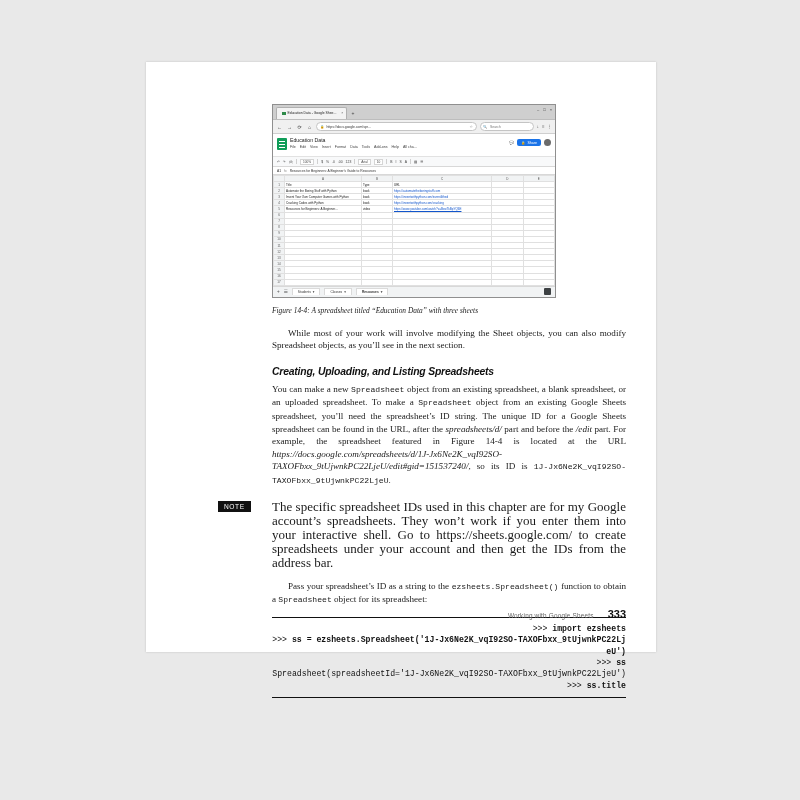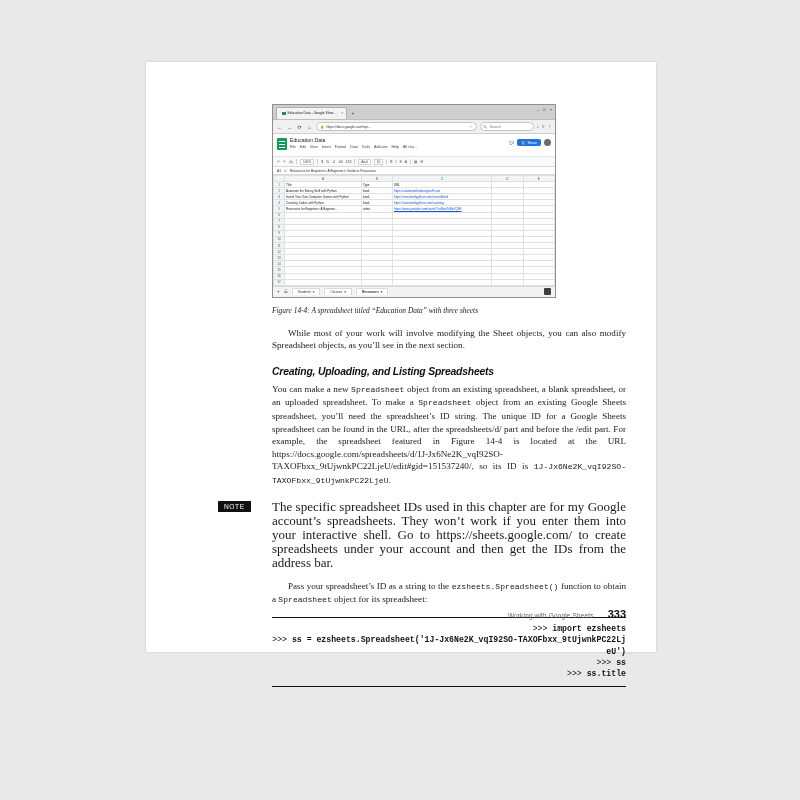--- a/index.html
+++ b/index.html
@@ -246,21 +246,21 @@
     font-style: italic;
     font-weight: bold;
     color: #111;
     margin: 14px 0 6px 0;
     letter-spacing: -0.2px;
   }
   code, .mono {
     font-family: "Liberation Mono", monospace;
     font-size: 8.1px;
   }
-  .ital { }
+  .ital { font-style: italic; }
 
   
   .note-wrap {
     position: relative;
     margin: 12px 0 10px 0;
   }
   .note-label {
     position: absolute;
     left: -54px;
     top: 1px;
@@ -609,20 +609,21 @@
       <div class="note-label">NOTE</div>
       <div class="note-text">The specific spreadsheet IDs used in this chapter are for my Google account’s spreadsheets. They won’t work if you enter them into your interactive shell. Go to https://sheets.google.com/ to create spreadsheets under your account and then get the IDs from the address bar.</div>
     </div>
 
     <p class="body"><span>Pass your spreadsheet’s ID as a string to the </span><code>ezsheets.Spreadsheet()</code><span> function to obtain a </span><code>Spreadsheet</code><span> object for its spreadsheet:</span></p>
 
     <div class="codeblock">
       <div class="line"><span>&gt;&gt;&gt; </span><span class="bold">import ezsheets</span></div>
       <div class="line"><span>&gt;&gt;&gt; </span><span class="bold">ss = ezsheets.Spreadsheet('1J-Jx6Ne2K_vqI92SO-TAXOFbxx_9tUjwnkPC22LjeU')</span></div>
       <div class="line"><span>&gt;&gt;&gt; </span><span class="bold">ss</span></div>
+      <div class="line"><span>Spreadsheet(spreadsheetId='1J-Jx6Ne2K_vqI92SO-TAXOFbxx_9tUjwnkPC22LjeU')</span></div>
       <div class="line"><span>&gt;&gt;&gt; </span><span class="bold">ss.title</span></div>
     </div>
 
   </div>
 
   <div class="footer">
     <span class="runhead">Working with Google Sheets</span>
     <span class="pageno">333</span>
   </div>
 </div>

